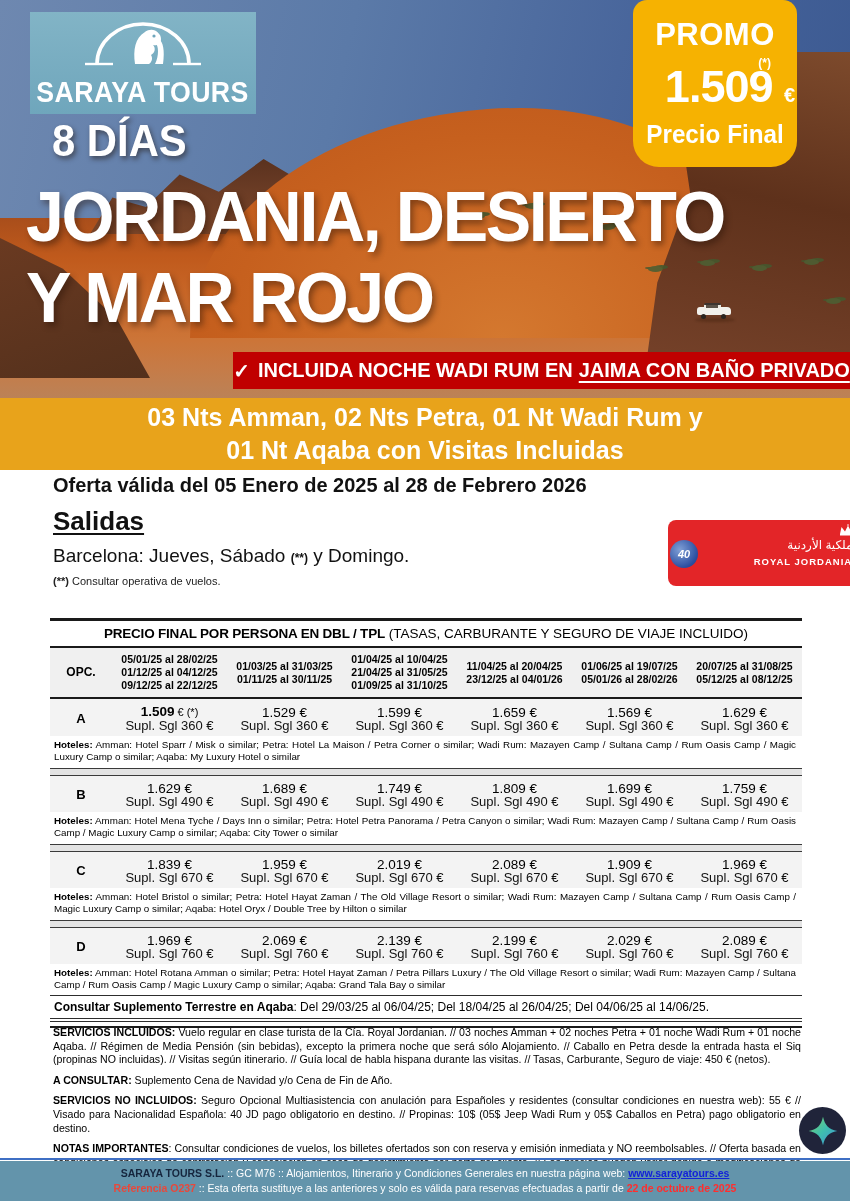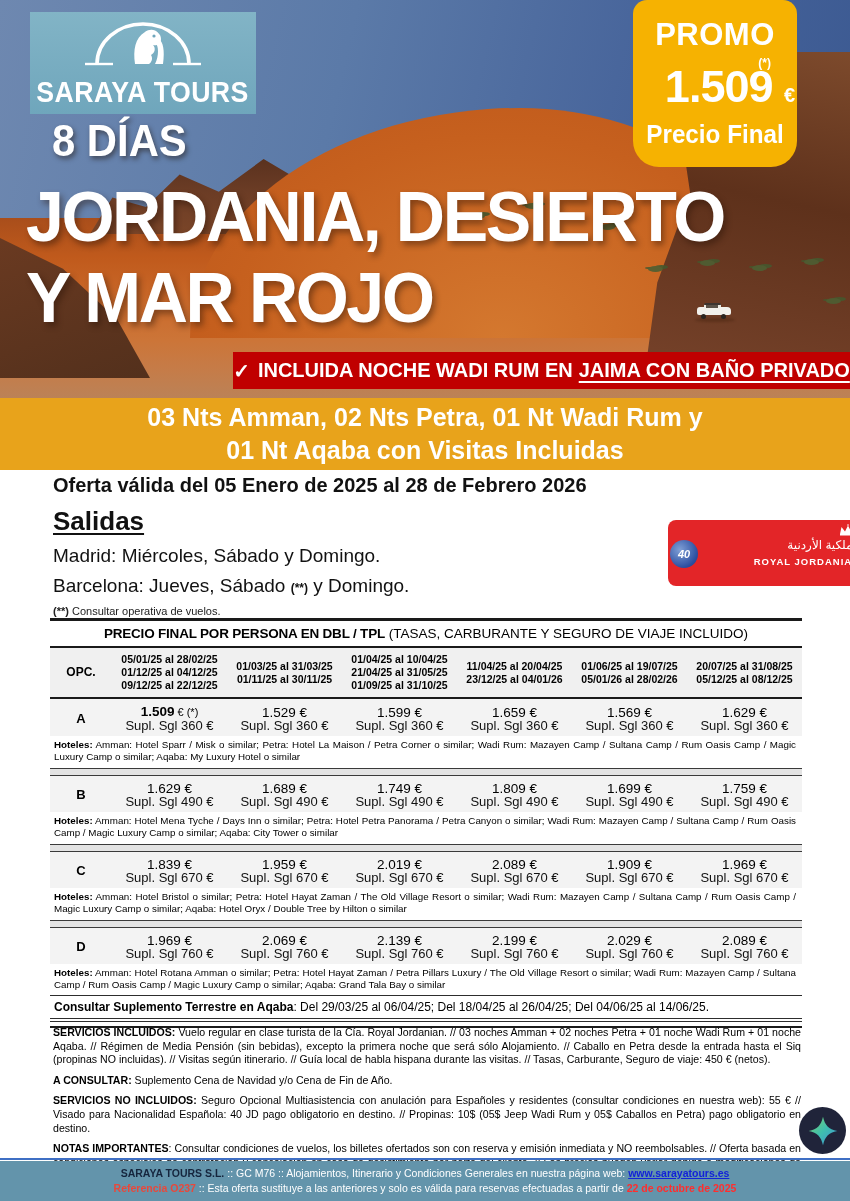--- a/index.html
+++ b/index.html
@@ -185,21 +185,20 @@
   </div>
 
   <div class="nights-band">
     <div>03 Nts Amman,  02 Nts Petra, 01 Nt Wadi Rum y</div>
     <div>01 Nt Aqaba con Visitas Incluidas</div>
   </div>
 
   <div class="offer">
     <div class="validity">Oferta válida del 05 Enero de 2025 al 28 de Febrero 2026</div>
     <div class="salidas">Salidas</div>
-    <div class="dep">Madrid: Miércoles, Sábado y Domingo.</div>
     <div class="dep"><span>Barcelona: Jueves, Sábado </span><span class="small-note">(**)</span><span> y Domingo.</span></div>
     <div class="footnote"><b>(**)</b><span> Consultar operativa de vuelos.</span></div>
   </div>
 
   <div class="rj-logo">
     <svg class="rj-crown" viewBox="0 0 40 24">
       <path d="M4 20 L7 6 L14 15 L20 3 L26 15 L33 6 L36 20 Z" fill="#fff"></path>
       <rect x="4" y="20" width="32" height="3" fill="#fff"></rect>
       <circle cx="20" cy="2" r="1.6" fill="#fff"></circle>
     </svg>

